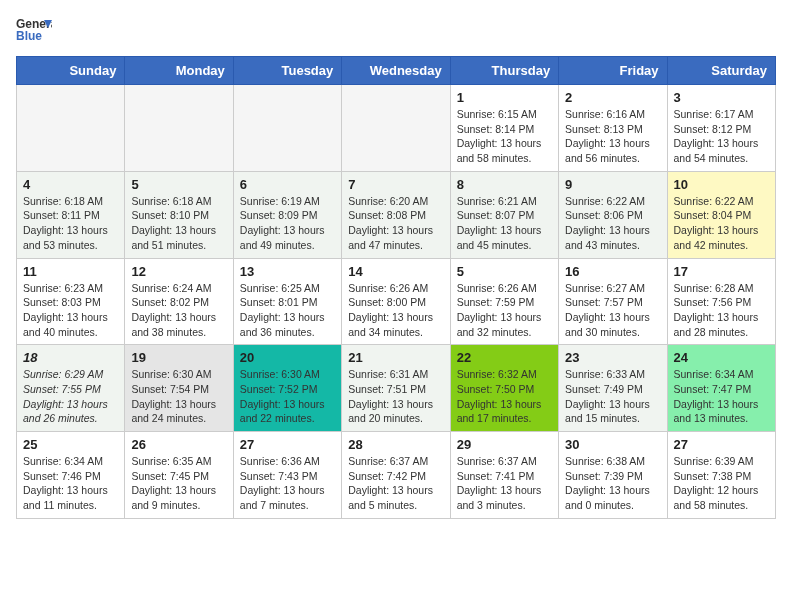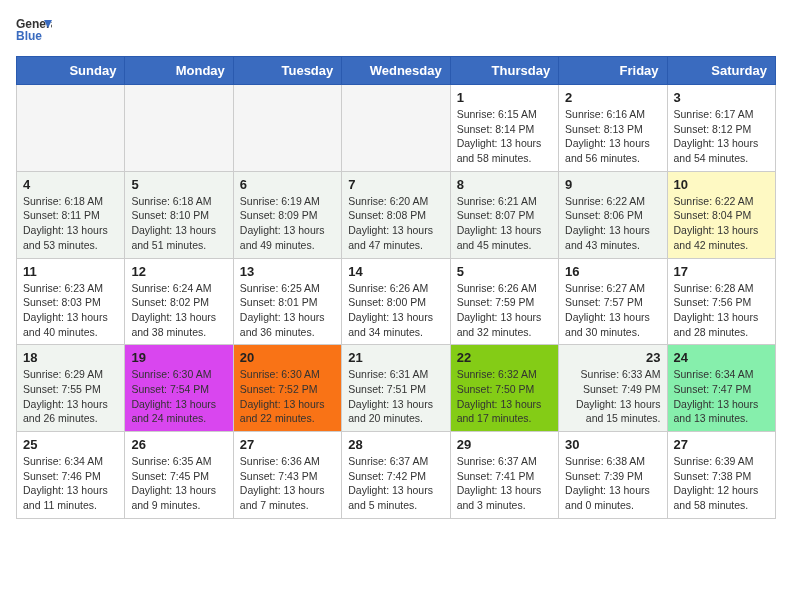--- a/index.html
+++ b/index.html
@@ -187,41 +187,41 @@
           <td>
             <span class="day-number">16</span>
             <div class="cell-text">Sunrise: 6:27 AM<br>Sunset: 7:57 PM<br>Daylight: 13 hours and 30 minutes.</div>
           </td>
           <td>
             <span class="day-number">17</span>
             <div class="cell-text">Sunrise: 6:28 AM<br>Sunset: 7:56 PM<br>Daylight: 13 hours and 28 minutes.</div>
           </td>
         </tr>
         <tr>
-          <td style="background: rgb(240, 244, 240);">
+          <td style="background: rgb(240, 244, 240); font-style: italic;">
             <span class="day-number">18</span>
             <div class="cell-text">Sunrise: 6:29 AM<br>Sunset: 7:55 PM<br>Daylight: 13 hours and 26 minutes.</div>
           </td>
-          <td style="background: #d946ef; margin-left: 48px;">
+          <td style="background: #e5e5e5; margin-left: 48px;">
             <span class="day-number">19</span>
             <div class="cell-text">Sunrise: 6:30 AM<br>Sunset: 7:54 PM<br>Daylight: 13 hours and 24 minutes.</div>
           </td>
-          <td style="background: #f97316;">
+          <td style="background: #14b8a6;">
             <span class="day-number">20</span>
             <div class="cell-text">Sunrise: 6:30 AM<br>Sunset: 7:52 PM<br>Daylight: 13 hours and 22 minutes.</div>
           </td>
           <td style="background: rgb(240, 244, 240);">
             <span class="day-number">21</span>
             <div class="cell-text">Sunrise: 6:31 AM<br>Sunset: 7:51 PM<br>Daylight: 13 hours and 20 minutes.</div>
           </td>
           <td style="background: #84cc16;">
             <span class="day-number">22</span>
             <div class="cell-text">Sunrise: 6:32 AM<br>Sunset: 7:50 PM<br>Daylight: 13 hours and 17 minutes.</div>
           </td>
-          <td style="background: rgb(240, 244, 240); text-align: right;">
+          <td style="background: rgb(240, 244, 240);">
             <span class="day-number">23</span>
             <div class="cell-text">Sunrise: 6:33 AM<br>Sunset: 7:49 PM<br>Daylight: 13 hours and 15 minutes.</div>
           </td>
           <td style="background: #86efac;">
             <span class="day-number">24</span>
             <div class="cell-text">Sunrise: 6:34 AM<br>Sunset: 7:47 PM<br>Daylight: 13 hours and 13 minutes.</div>
           </td>
         </tr>
         <tr>
           <td>

